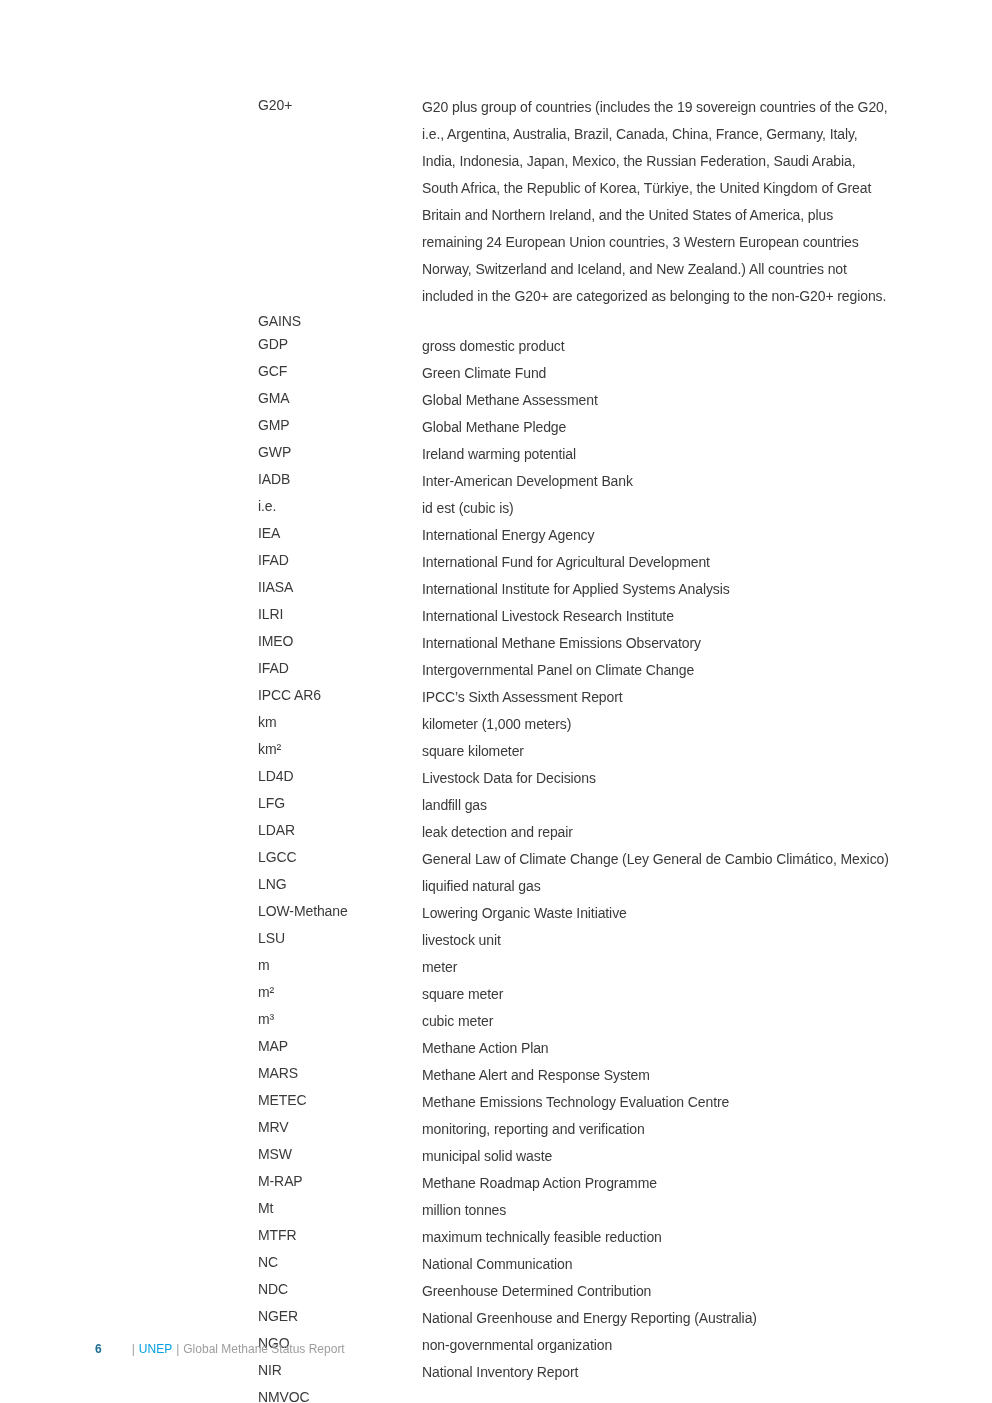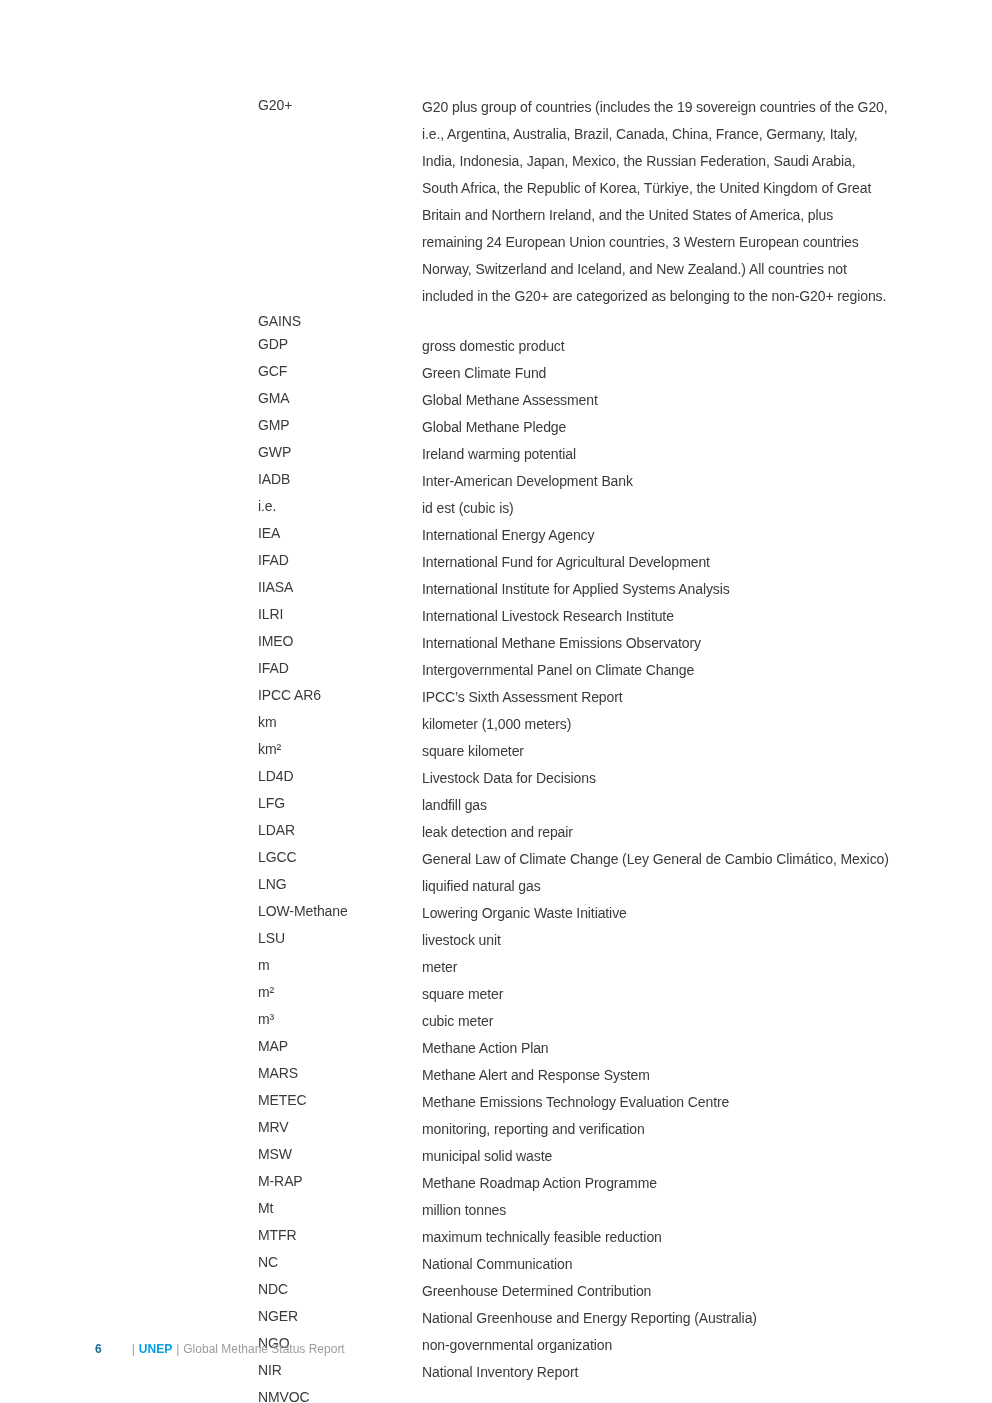--- a/index.html
+++ b/index.html
@@ -52,21 +52,21 @@
   }
   .footer-meta {
     margin-left: 30px;
     color: var(--footer-text, #9d9d9c);
     display: inline-flex;
     align-items: baseline;
   }
   .footer-meta .sep { margin: 0 4px; color: var(--footer-text, #9d9d9c); }
   .footer-meta .sep:first-child { margin-left: 0; }
   .brand {
-    font-weight: bold;
+    font-weight: normal;
     color: var(--brand, #009fe3);
   }
   .report-title { color: var(--footer-text, #9d9d9c); }
 </style>
 </head>
 <body>
 
 <div class="page">
 
   <main class="glossary">

